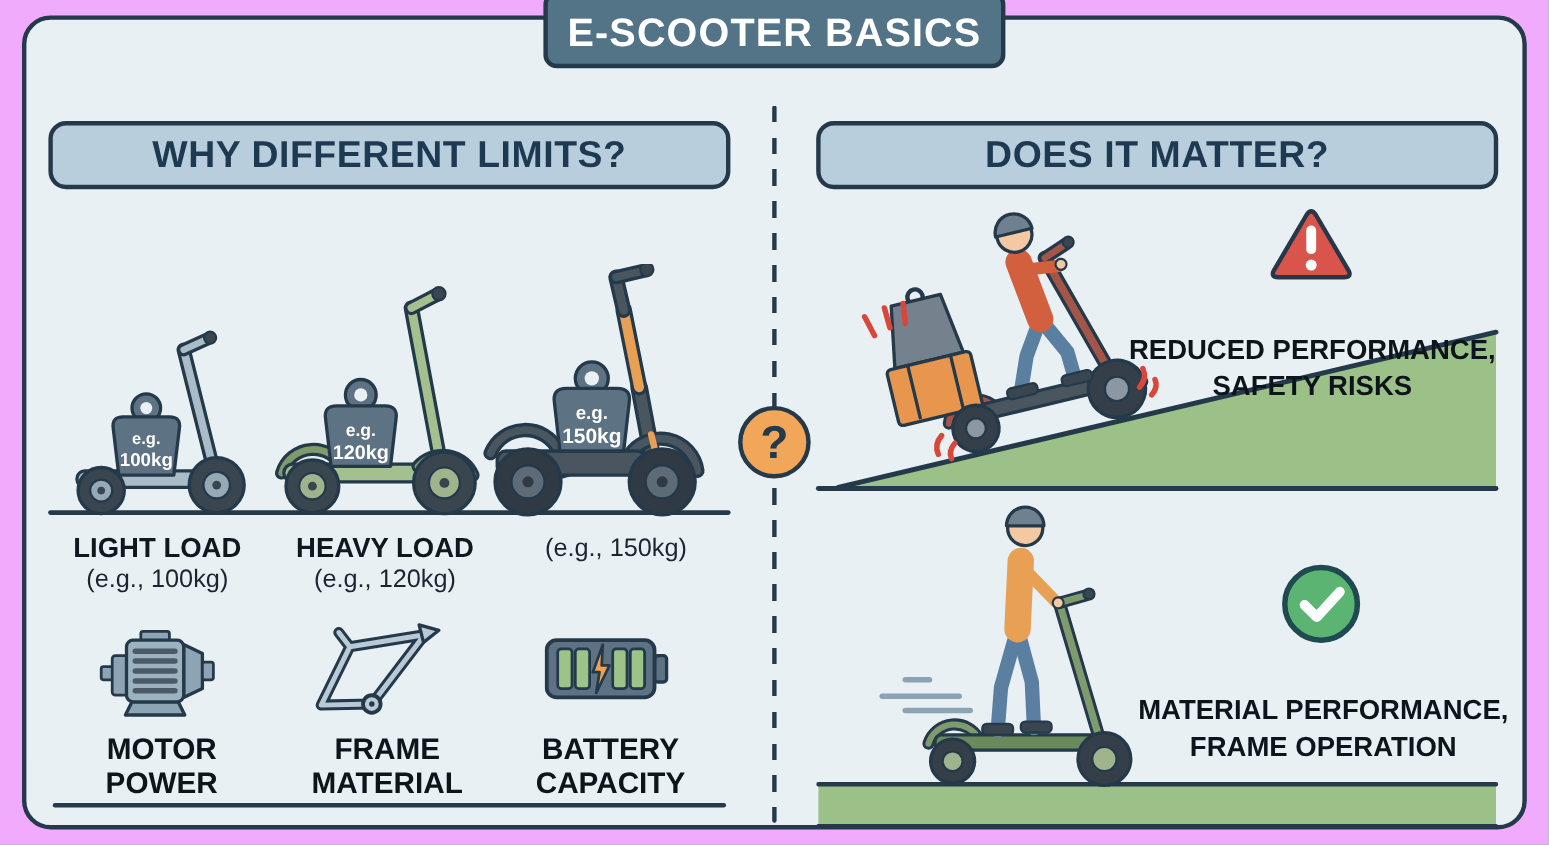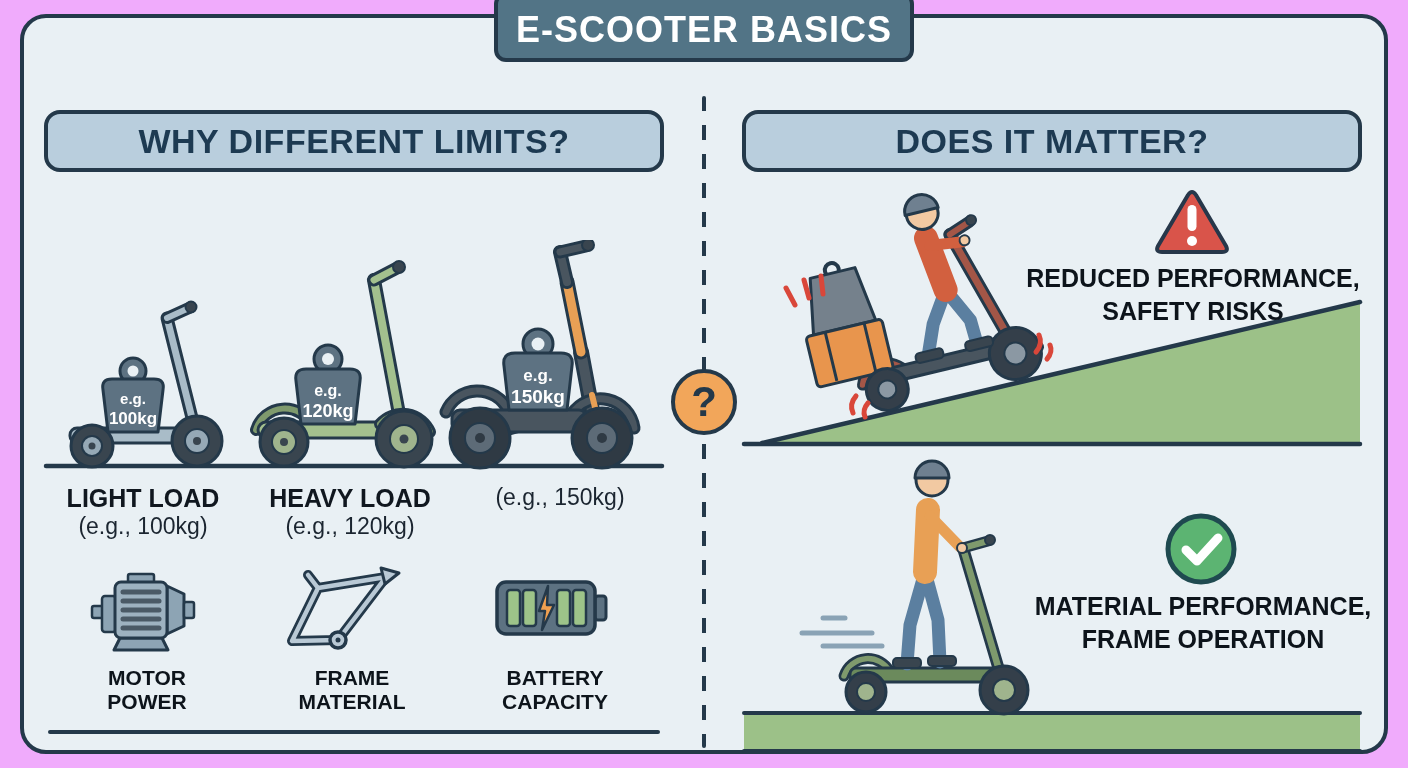--- a/index.html
+++ b/index.html
@@ -20,22 +20,22 @@
   .divider{left:702px;top:96px;width:4px;height:652px;border-radius:2px;
            background:repeating-linear-gradient(180deg,#24394a 0 15px,transparent 15px 29px);}
   .qbadge{left:671px;top:369px;width:66px;height:66px;border-radius:50%;background:#f2a65a;
           border:4px solid #24394a;box-sizing:border-box;display:flex;align-items:center;
           justify-content:center;}
   .qbadge span{color:#24394a;font-size:42px;font-weight:bold;line-height:1;}
   .load-label{top:484px;width:260px;text-align:center;color:#10171f;}
   .load-label .l1{font-size:25px;font-weight:bold;line-height:1.15;}
   .load-label .l2{font-size:23px;font-weight:400;color:#1b2530;line-height:1.15;}
   .factor-label{top:666px;width:260px;text-align:center;color:#0d141b;
-                font-size:21px;font-weight:bold;line-height:1.14;}
-  .caption{width:346px;text-align:center;color:#0d141b;font-size:25px;font-weight:bold;line-height:1.3;}
+                font-size:27px;font-weight:bold;line-height:1.14;}
+  .caption{width:346px;text-align:center;color:#0d141b;font-size:25px;font-weight:bold;line-height:1.3;margin-top:40px;}
   .rule{left:48px;top:730px;width:612px;height:4px;background:#24394a;border-radius:2px;}
   svg text{font-family:"Liberation Sans",sans-serif;font-weight:bold;fill:#ffffff;text-anchor:middle;}
 </style>
 </head>
 <body>
 
 <div class="stage">
 
   <div class="abs panel"></div>
 

